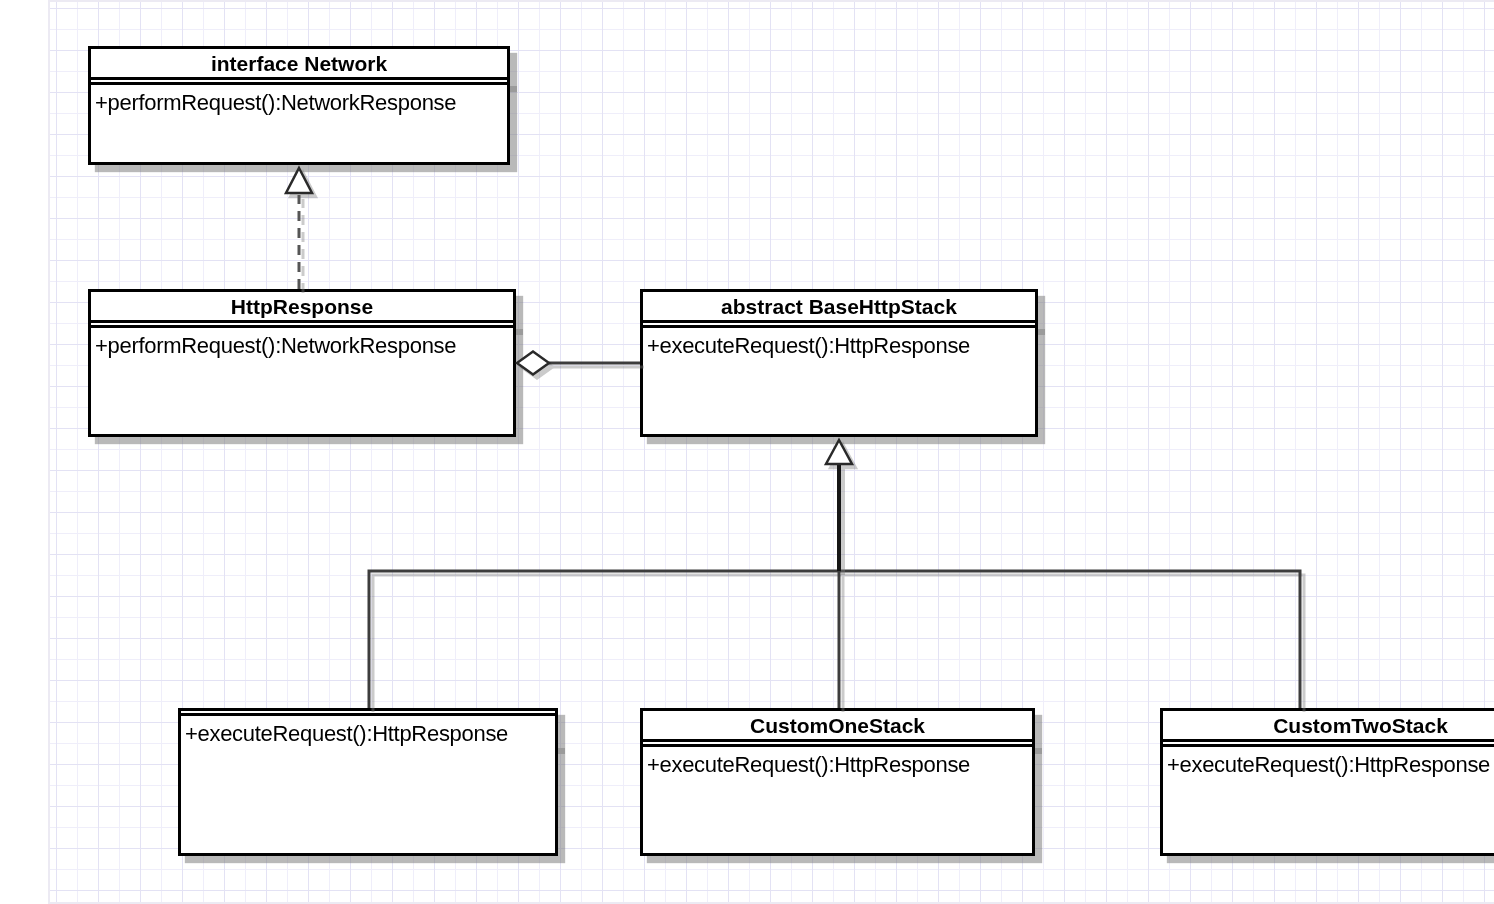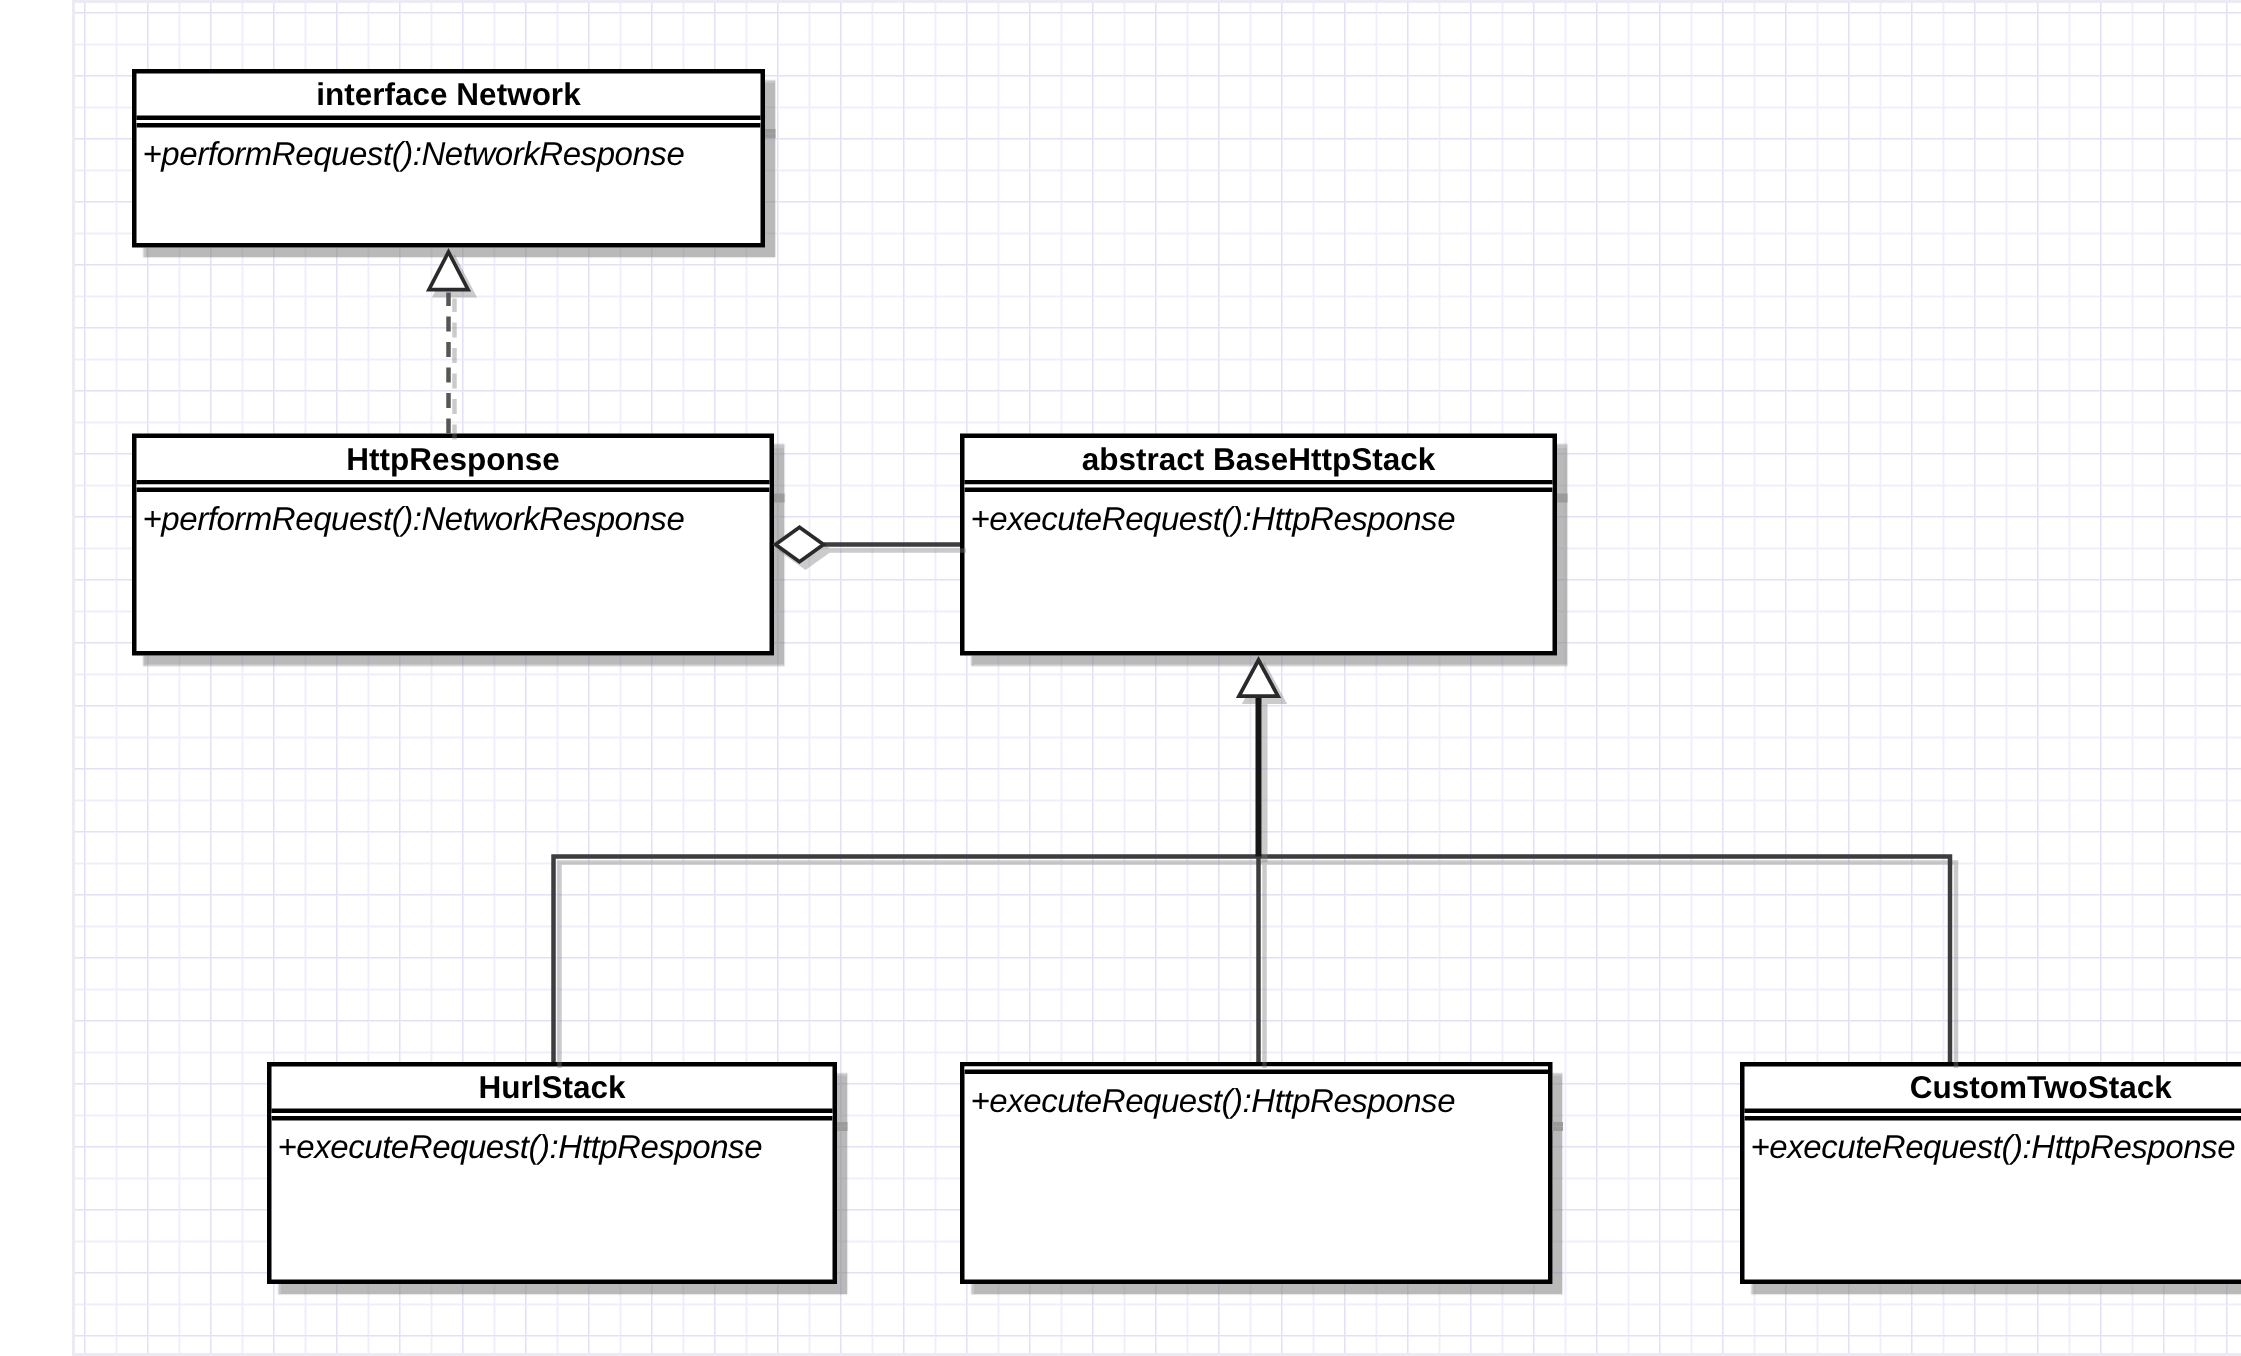--- a/index.html
+++ b/index.html
@@ -34,21 +34,21 @@
     box-shadow:7px 7px 1px var(--shadow);
     z-index:2;
   }
   .uml-title{
     height:31px;line-height:30px;
     border-bottom:3px solid var(--node-stroke);
     text-align:center;font-weight:bold;font-size:21px;color:#000;
     white-space:nowrap;overflow:hidden;
   }
   .uml-sep{height:5px;border-bottom:3px solid var(--node-stroke);background:var(--node-fill);}
-  .uml-body{padding:5px 3px 0 4px;font-style:italic;}
+  .uml-body{padding:5px 3px 0 4px;}
   .uml-method{
     font-size:22px;letter-spacing:-0.3px;color:#000;white-space:nowrap;
   }
   
   .sep-tick{
     position:absolute;top:37px;right:-10px;width:7px;height:5px;
     border-top:3px solid #9b9b9b;border-bottom:3px solid #9b9b9b;
   }
   svg.edge-layer{position:absolute;left:0;top:0;z-index:3;pointer-events:none;}
   .edge{filter:drop-shadow(4px 4px 0.5px rgba(125,125,125,0.4));}
@@ -83,29 +83,29 @@
   <div class="uml-class" style="left:592px;top:289px;width:398px;height:148px">
     <div class="uml-title">abstract BaseHttpStack</div>
     <div class="uml-sep"></div>
     <div class="uml-body">
       <div class="uml-method">+executeRequest():HttpResponse</div>
     </div>
     <div class="sep-tick"></div>
   </div>
 
   <div class="uml-class" style="left:130px;top:708px;width:380px;height:148px">
-    <div class="uml-title">HurlStack</div>
     <div class="uml-sep"></div>
     <div class="uml-body">
       <div class="uml-method">+executeRequest():HttpResponse</div>
     </div>
     <div class="sep-tick"></div>
   </div>
 
   <div class="uml-class" style="left:592px;top:708px;width:395px;height:148px">
+    <div class="uml-title">CustomOneStack</div>
     <div class="uml-sep"></div>
     <div class="uml-body">
       <div class="uml-method">+executeRequest():HttpResponse</div>
     </div>
     <div class="sep-tick"></div>
   </div>
 
   <div class="uml-class" style="left:1112px;top:708px;width:401px;height:148px">
     <div class="uml-title">CustomTwoStack</div>
     <div class="uml-sep"></div>

